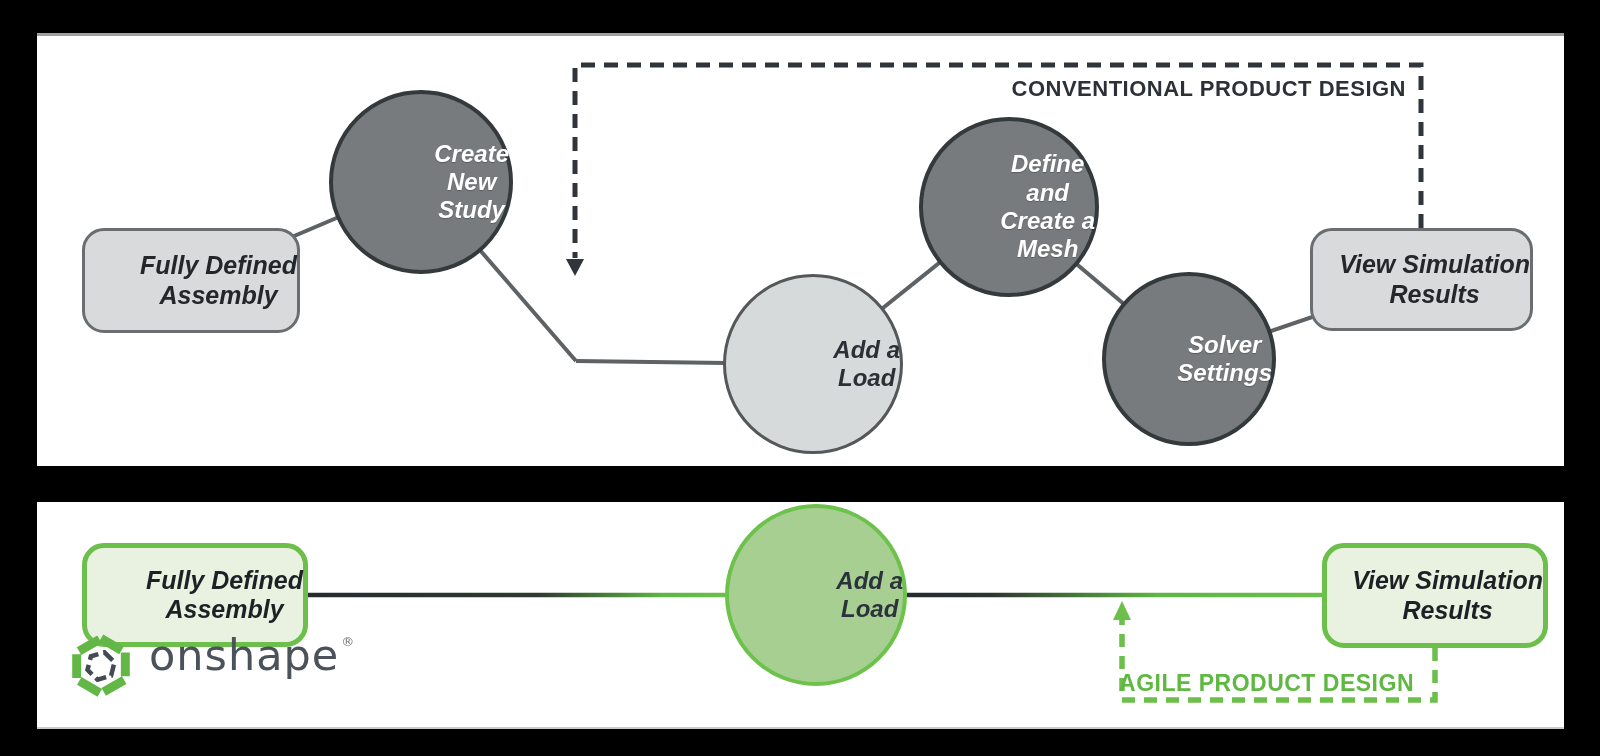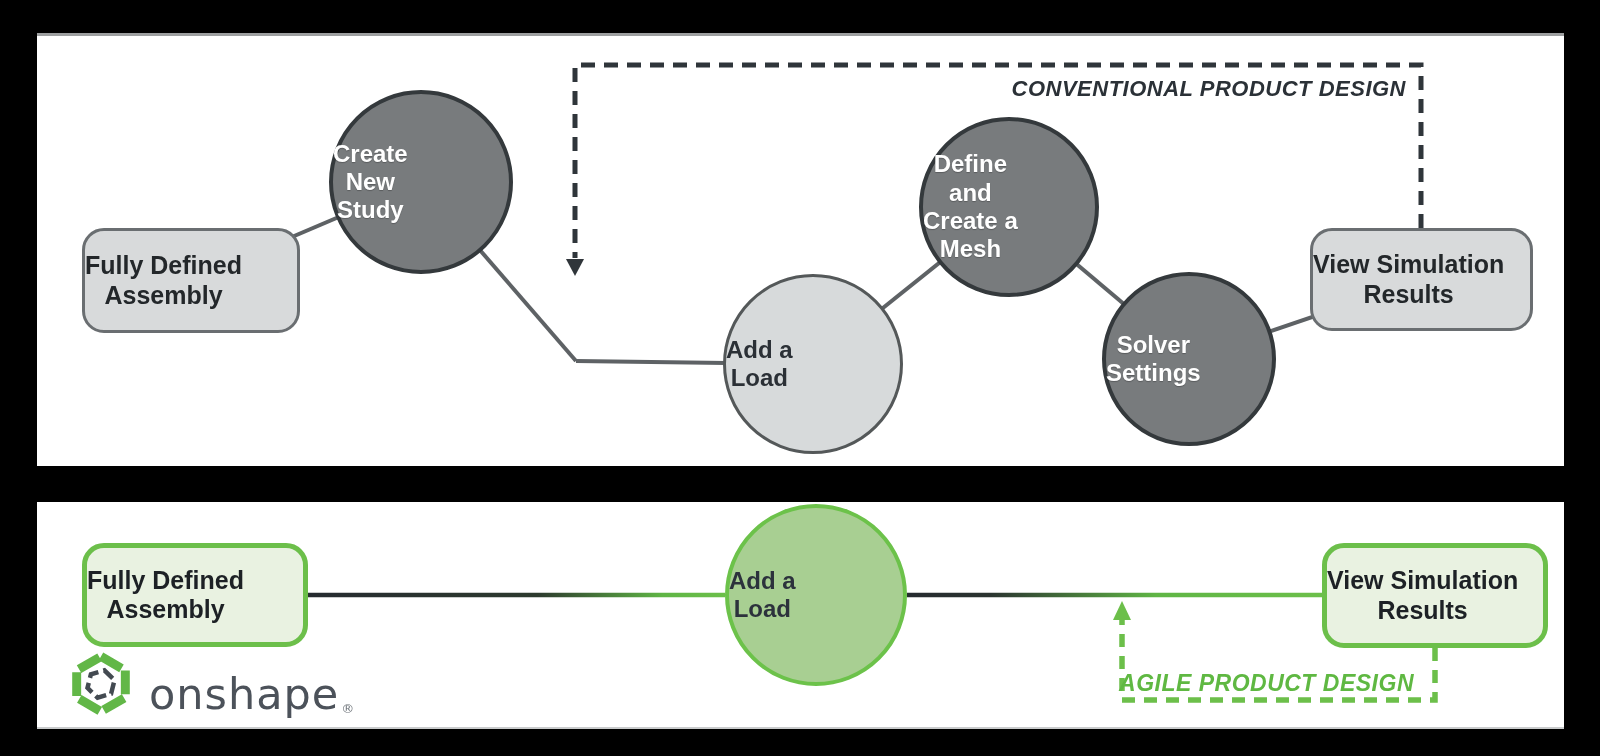--- a/index.html
+++ b/index.html
@@ -3,43 +3,43 @@
 <meta charset="utf-8">
 <style>
   html,body{margin:0;padding:0;background:#000;}
   body{width:1600px;height:756px;position:relative;overflow:hidden;
        font-family:"Liberation Sans",sans-serif;}
   .panel{position:absolute;left:37px;width:1527px;background:#ffffff;}
   .panel.top{top:33px;height:430px;border-top:3px solid #9d9fa0;}
   .panel.bottom{top:502px;height:225px;border-bottom:2px solid #c9cbcc;}
   .underlay{position:absolute;left:0;top:0;}
 
-  .node{position:absolute;display:flex;align-items:center;justify-content:flex-start;
-        text-align:center;font-weight:bold;box-sizing:border-box;}
+  .node{position:absolute;display:flex;align-items:center;justify-content:flex-end;
+        text-align:center;font-weight:bold;font-style:italic;box-sizing:border-box;}
   .node .lbl{white-space:pre-line;line-height:1.18;}
 
   
   .box-gray{background:#d8dadb;border:3px solid #6a6e71;border-radius:22px;
             color:#23272a;font-size:25px;}
   .circ{border-radius:50%;}
   .circ-dark{background:#787b7d;border:4px solid #34393c;color:#ffffff;
              font-size:24px;text-shadow:0 1px 1px rgba(0,0,0,.25);}
   .circ-light{background:#d7dadb;border:3px solid #545859;color:#2b3036;font-size:24px;}
 
   
   .box-green{background:#e9f2e1;border:5px solid #6cbf4a;border-radius:22px;
              color:#1d2125;font-size:25px;}
   .circ-green{background:#a8cf92;border:4px solid #6cc24a;color:#2c323c;font-size:24px;}
 
-  .flow-label{position:absolute;font-weight:bold;font-style:italic;
+  .flow-label{position:absolute;font-weight:bold;
               letter-spacing:.5px;white-space:nowrap;margin-left:11px;}
   .flow-label.dark{color:#2b3137;font-size:22px;right:158px;top:40px;}
   .flow-label.green{color:#5fb842;font-size:23px;right:150px;top:168px;}
 
-  .logo{position:absolute;left:30px;top:150px;display:flex;align-items:flex-end;}
+  .logo{position:absolute;left:30px;top:132px;display:flex;align-items:flex-start;}
   .logo-text{font-family:"DejaVu Sans",sans-serif;font-size:43px;color:#4c525a;
              letter-spacing:1px;margin-left:14px;line-height:1;}
   .logo-reg{font-family:"DejaVu Sans",sans-serif;font-size:13px;color:#70767c;
             vertical-align:22px;margin-left:2px;}
 
   
   #t-box1{left:45px;top:192px;width:218px;height:105px;}
   #t-c1{left:292px;top:54px;width:184px;height:184px;}
   #t-c2{left:450px;top:236px;width:178px;height:178px;}
   #t-c3{left:686px;top:238px;width:180px;height:180px;}

